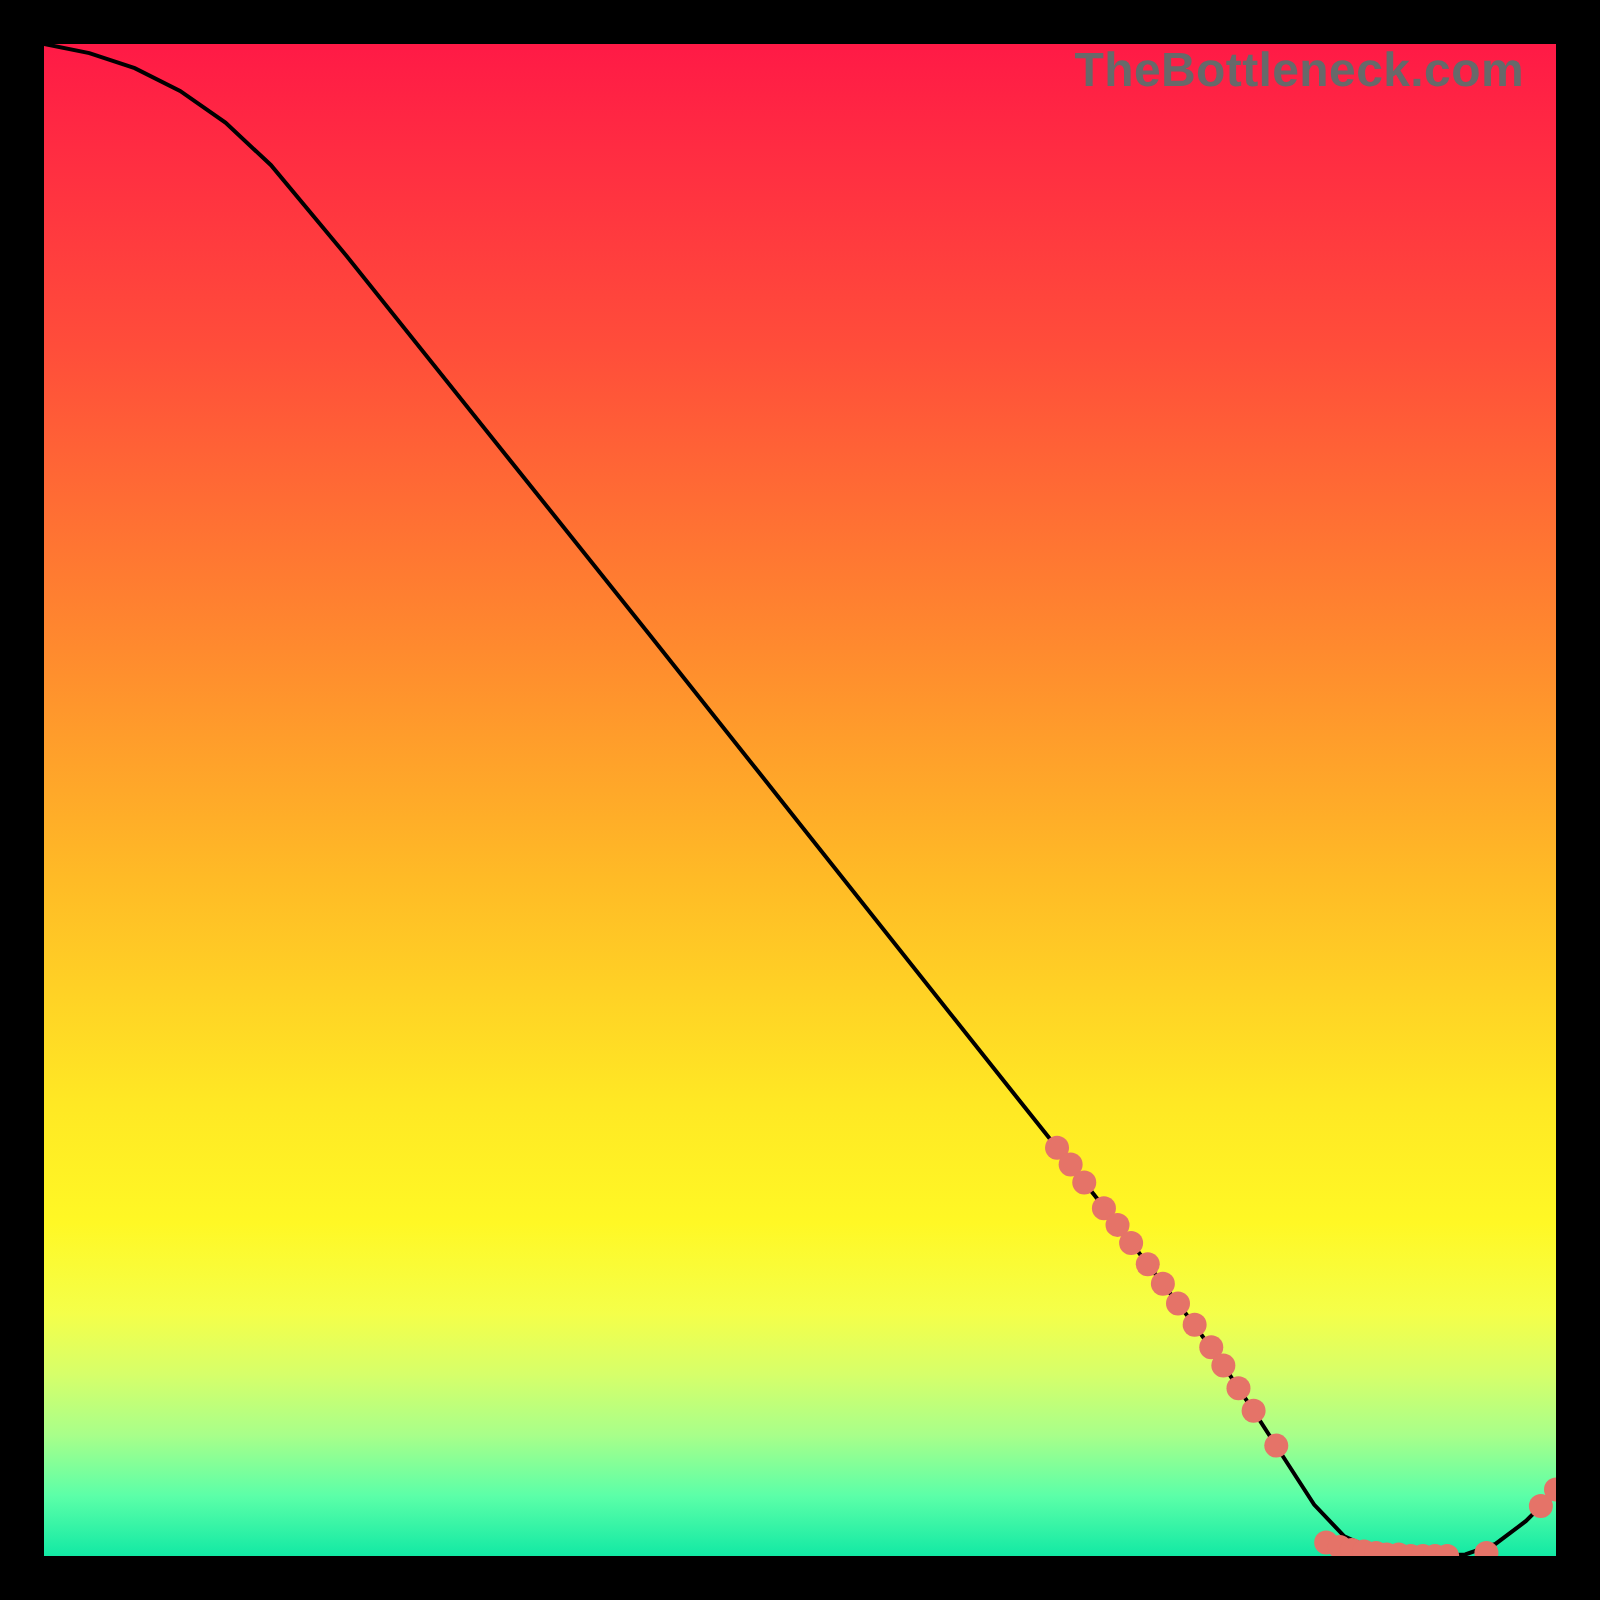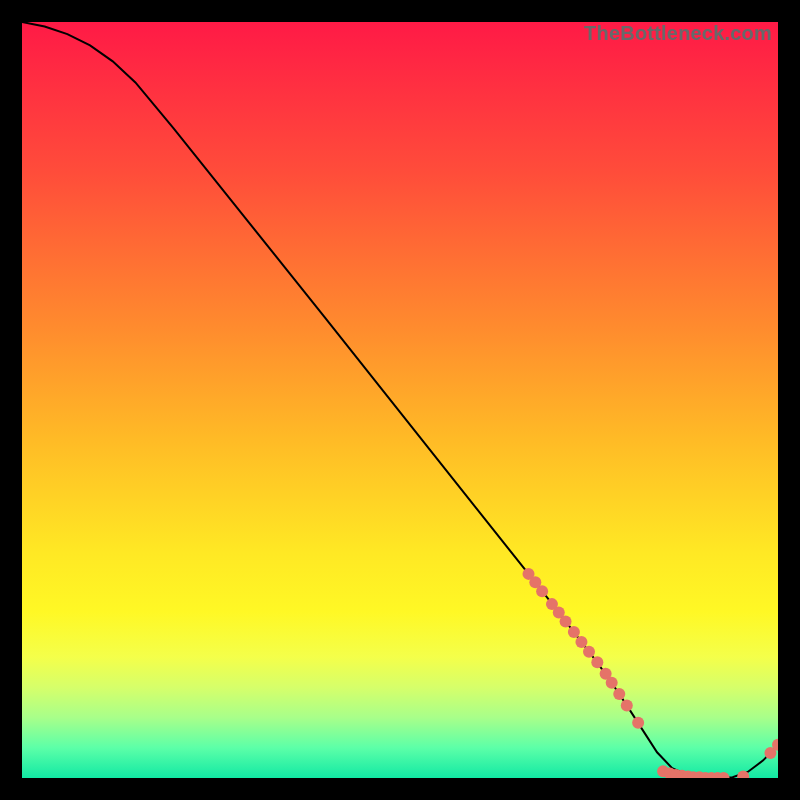--- a/index.html
+++ b/index.html
@@ -14,23 +14,23 @@
     position: absolute;
     left: 22px;
     top: 22px;
     width: 756px;
     height: 756px;
     background: #000;
   }
   .watermark {
     position: absolute;
     top: 0px;
-    right: 6px;
+    right: 16px;
     font-family: Arial, Helvetica, sans-serif;
-    font-size: 20px;
+    font-size: 24px;
     font-weight: 600;
     color: #67696a;
     letter-spacing: 0.2px;
     z-index: 5;
   }
   svg { display: block; }
 </style>
 </head>
 <body>
 

